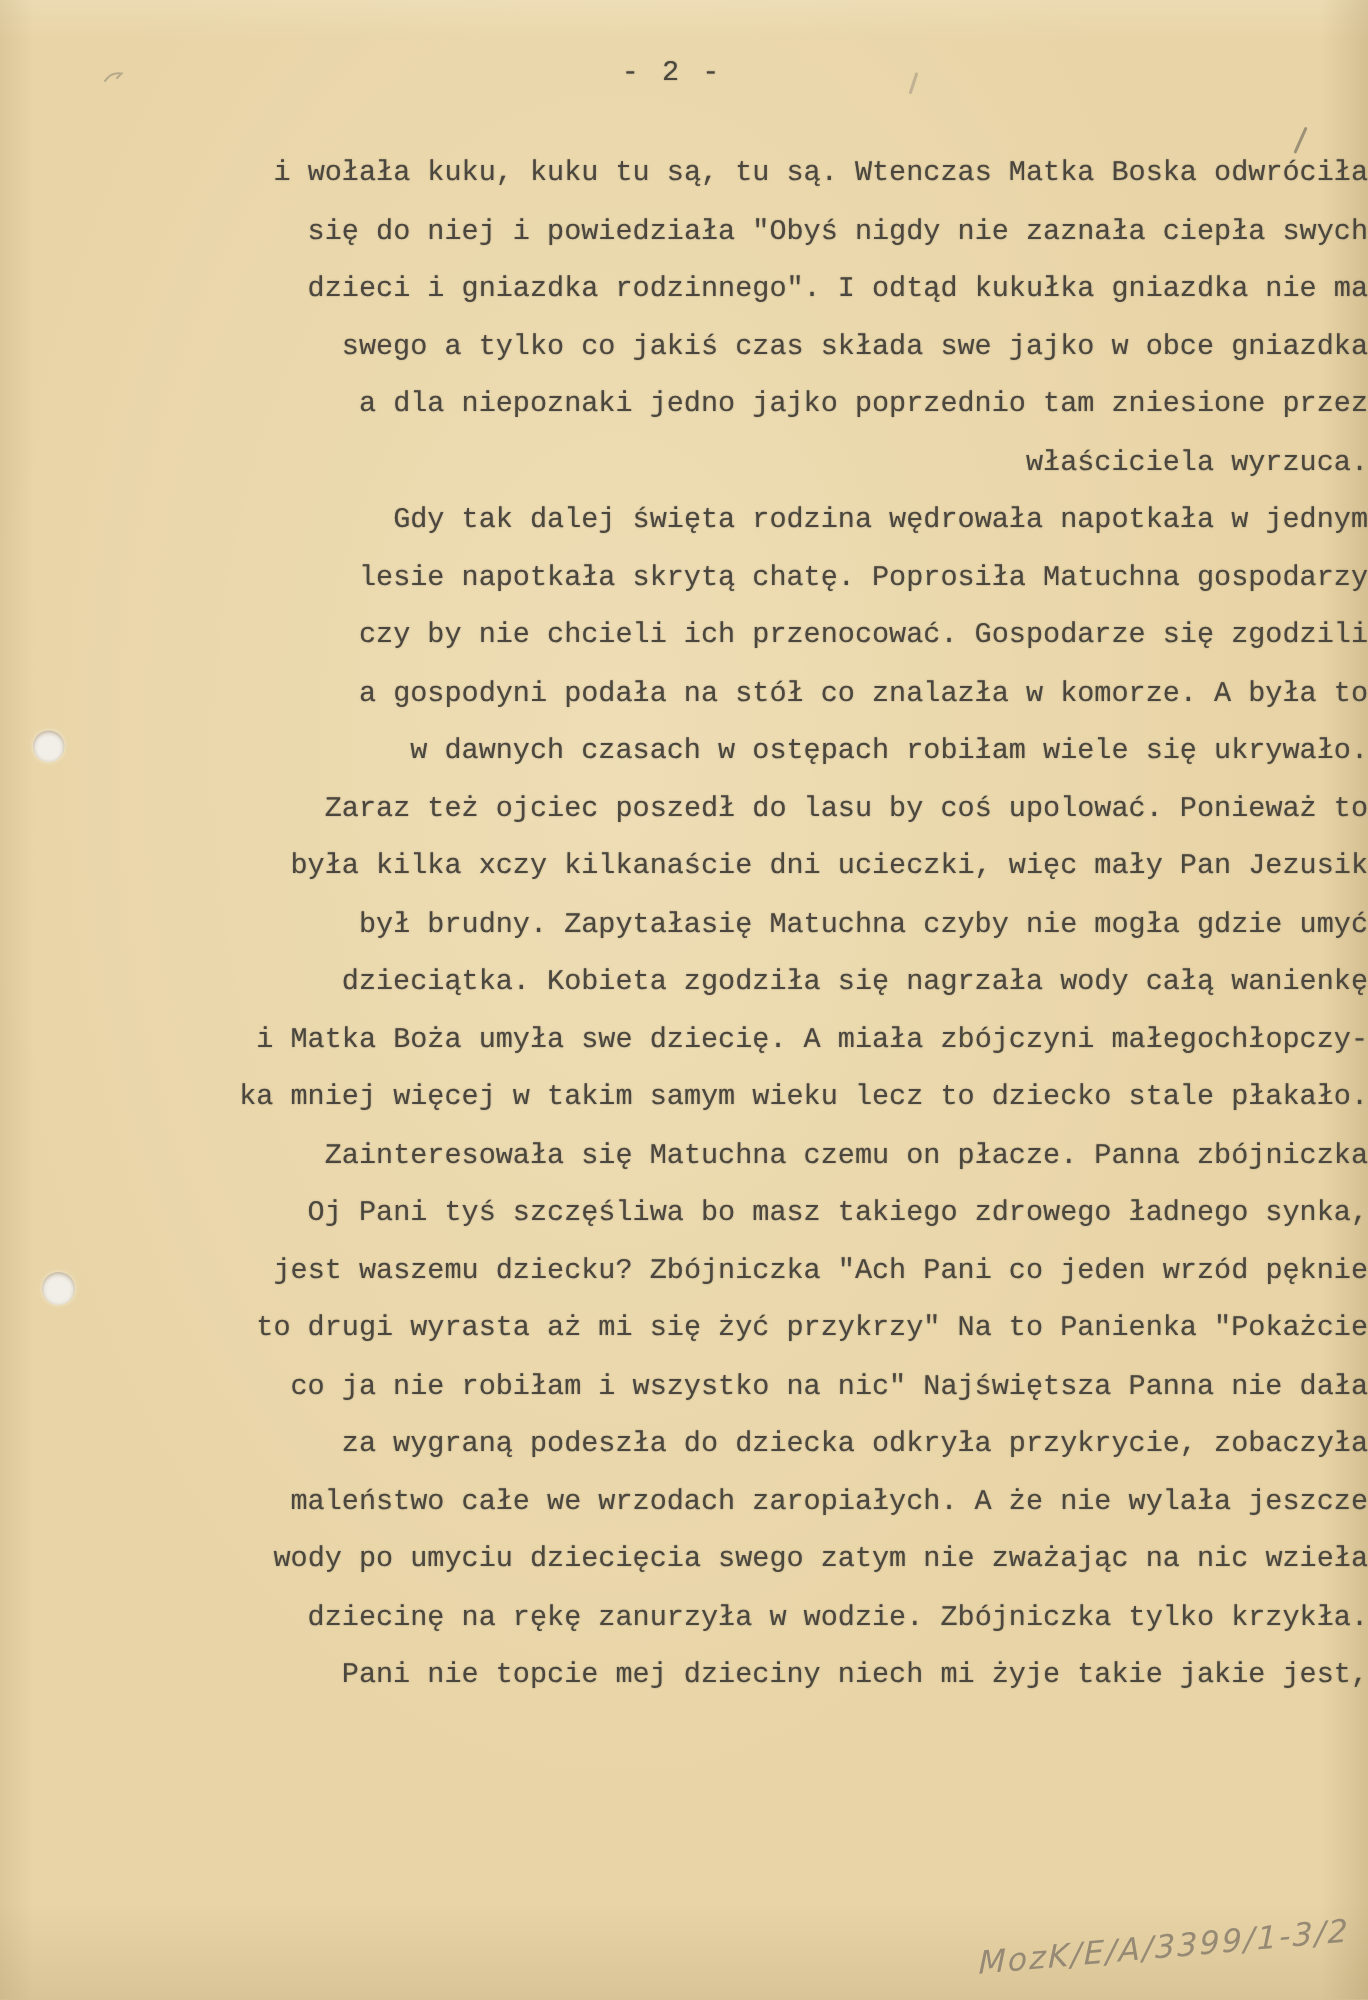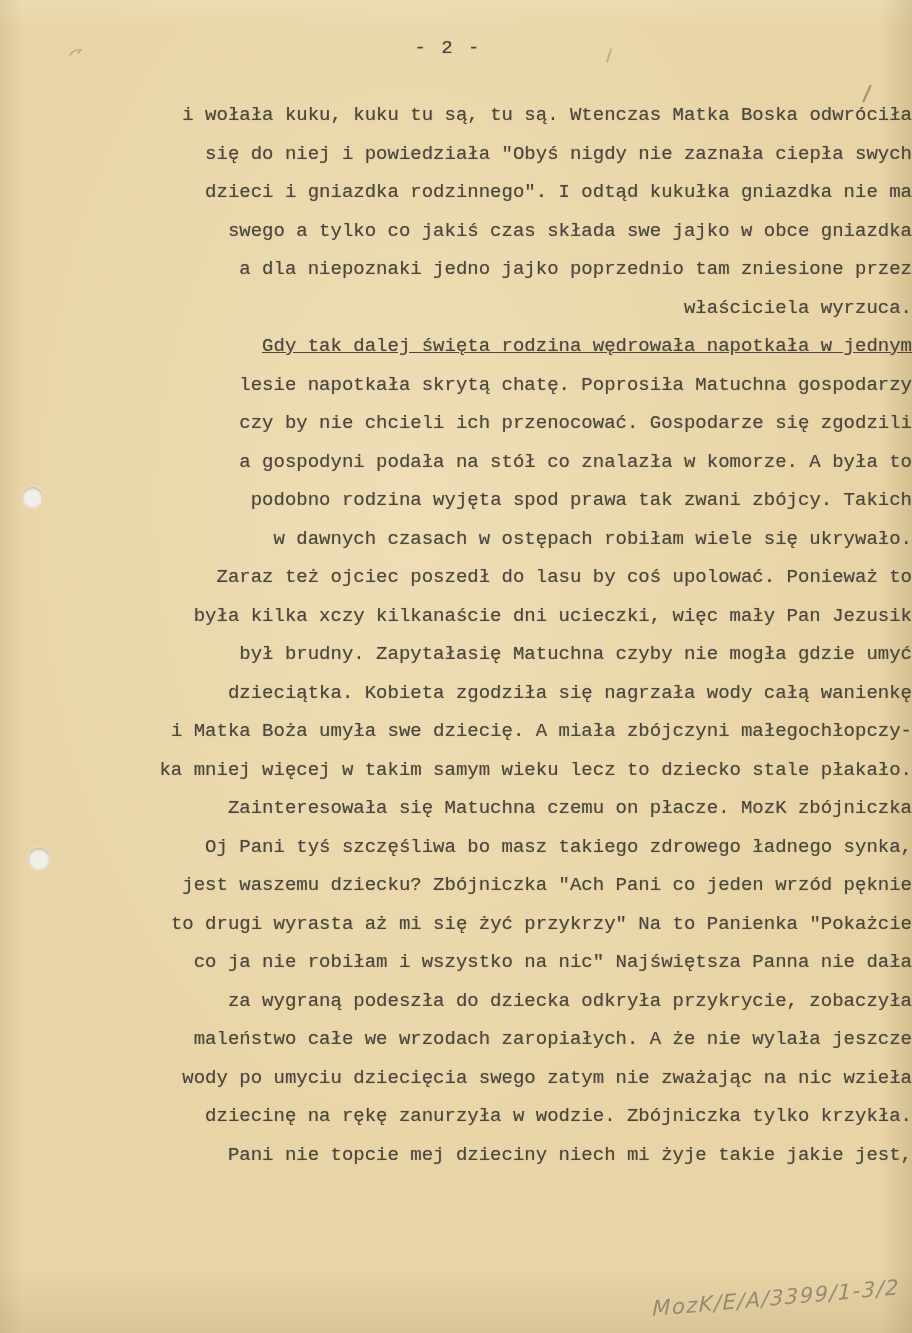--- a/index.html
+++ b/index.html
@@ -42,21 +42,20 @@
     text-shadow: 0 0 1px rgba(70,64,52,0.5);
   }
   .text-block .line {
     height: 38.5px;
     white-space: pre;
     overflow: visible;
     text-align: right;
   }
   .text-block .line.indent {
     padding-left: 84px;
-    text-decoration: underline;
   }
   .hole {
     position: absolute;
     border-radius: 50%;
     background: #f2efe8;
     box-shadow: inset 0 1px 3px rgba(135,110,65,0.55), 0 0 3px rgba(255,255,255,0.55);
   }
   .hole.top { left: 22px; top: 487px; width: 21px; height: 21px; }
   .hole.bottom { left: 28px; top: 848px; width: 22px; height: 22px; }
   .archive-code {
@@ -111,29 +110,28 @@
       <div class="line">i wołała kuku, kuku tu są, tu są. Wtenczas Matka Boska odwróciła</div>
       <div class="line">się do niej i powiedziała "Obyś nigdy nie zaznała ciepła swych</div>
       <div class="line">dzieci i gniazdka rodzinnego". I odtąd kukułka gniazdka nie ma</div>
       <div class="line">swego a tylko co jakiś czas składa swe jajko w obce gniazdka</div>
       <div class="line">a dla niepoznaki jedno jajko poprzednio tam zniesione przez</div>
       <div class="line">właściciela wyrzuca.</div>
       <div class="line indent">Gdy tak dalej święta rodzina wędrowała napotkała w jednym</div>
       <div class="line">lesie napotkała skrytą chatę. Poprosiła Matuchna gospodarzy</div>
       <div class="line">czy by nie chcieli ich przenocować. Gospodarze się zgodzili</div>
       <div class="line">a gospodyni podała na stół co znalazła w komorze. A była to</div>
-      <div class="line">podobno rodzina wyjęta spod prawa tak zwani zbójcy. Takich</div>
       <div class="line">w dawnych czasach w ostępach robiłam wiele się ukrywało.</div>
       <div class="line">Zaraz też ojciec poszedł do lasu by coś upolować. Ponieważ to</div>
       <div class="line">była kilka xczy kilkanaście dni ucieczki, więc mały Pan Jezusik</div>
       <div class="line">był brudny. Zapytałasię Matuchna czyby nie mogła gdzie umyć</div>
       <div class="line">dzieciątka. Kobieta zgodziła się nagrzała wody całą wanienkę</div>
       <div class="line">i Matka Boża umyła swe dziecię. A miała zbójczyni małegochłopczy-</div>
       <div class="line">ka mniej więcej w takim samym wieku lecz to dziecko stale płakało.</div>
-      <div class="line">Zainteresowała się Matuchna czemu on płacze. MozK zbójniczka</div>
+      <div class="line">Zainteresowała się Matuchna czemu on płacze. Panna zbójniczka</div>
       <div class="line">Oj Pani tyś szczęśliwa bo masz takiego zdrowego ładnego synka,</div>
       <div class="line">jest waszemu dziecku? Zbójniczka "Ach Pani co jeden wrzód pęknie</div>
       <div class="line">to drugi wyrasta aż mi się żyć przykrzy" Na to Panienka "Pokażcie</div>
       <div class="line">co ja nie robiłam i wszystko na nic" Najświętsza Panna nie dała</div>
       <div class="line">za wygraną podeszła do dziecka odkryła przykrycie, zobaczyła</div>
       <div class="line">maleństwo całe we wrzodach zaropiałych. A że nie wylała jeszcze</div>
       <div class="line">wody po umyciu dziecięcia swego zatym nie zważając na nic wzieła</div>
       <div class="line">dziecinę na rękę zanurzyła w wodzie. Zbójniczka tylko krzykła.</div>
       <div class="line">Pani nie topcie mej dzieciny niech mi żyje takie jakie jest,</div>
     </div>

